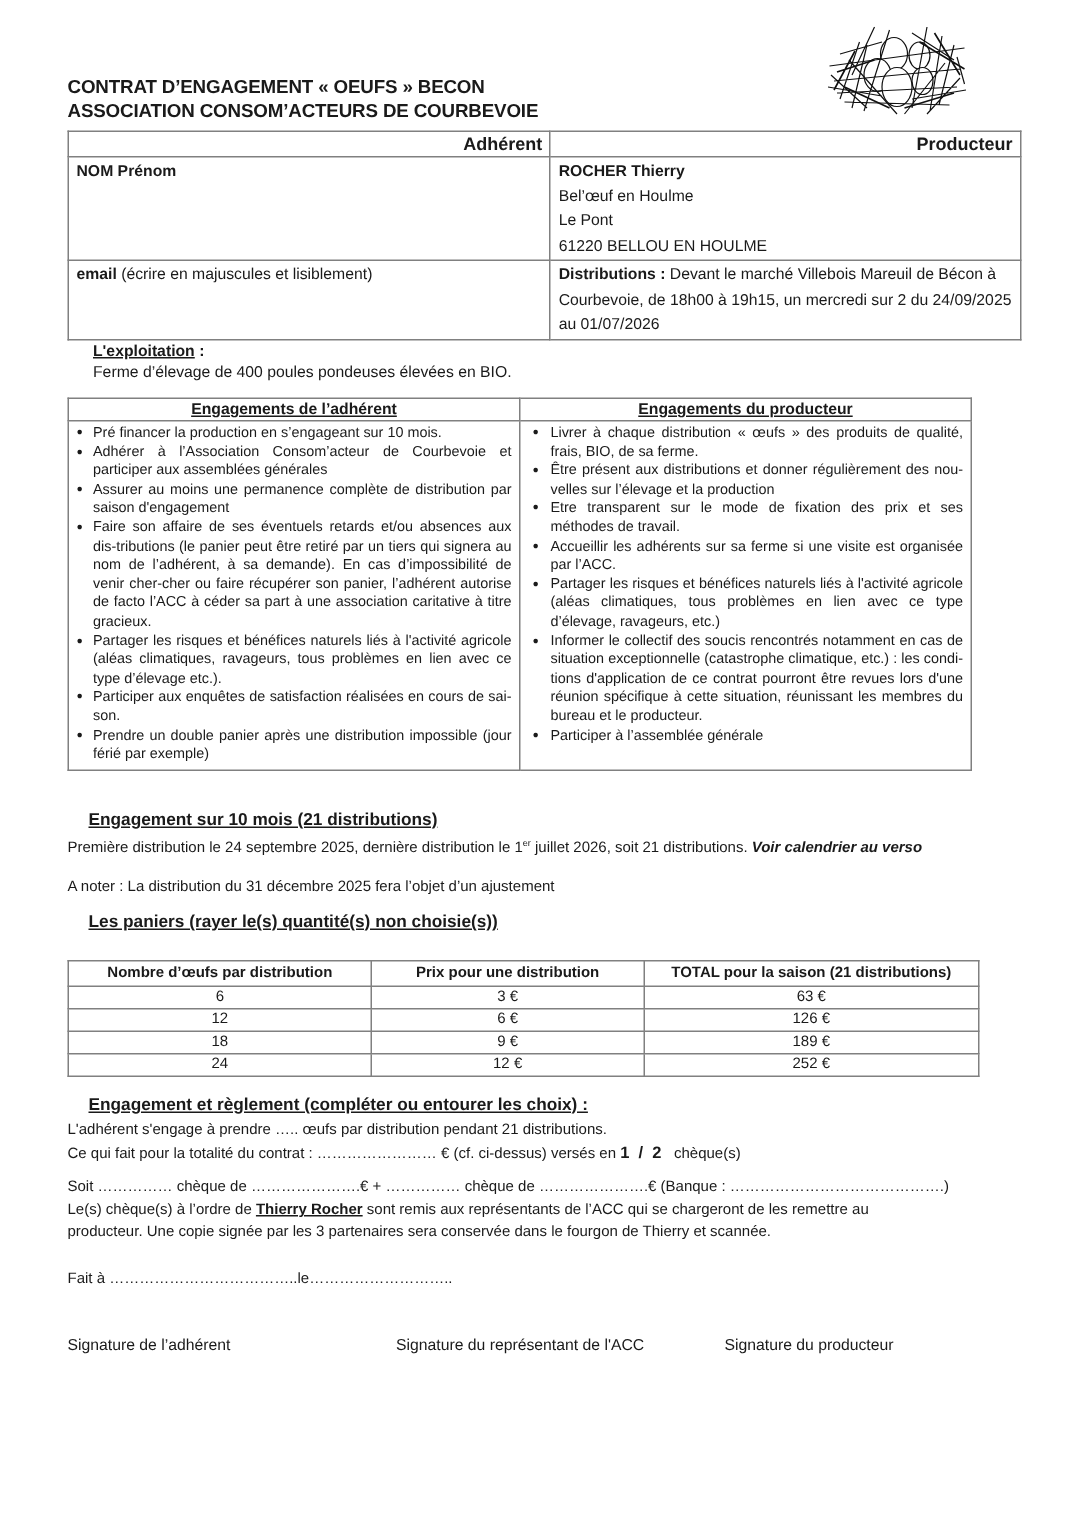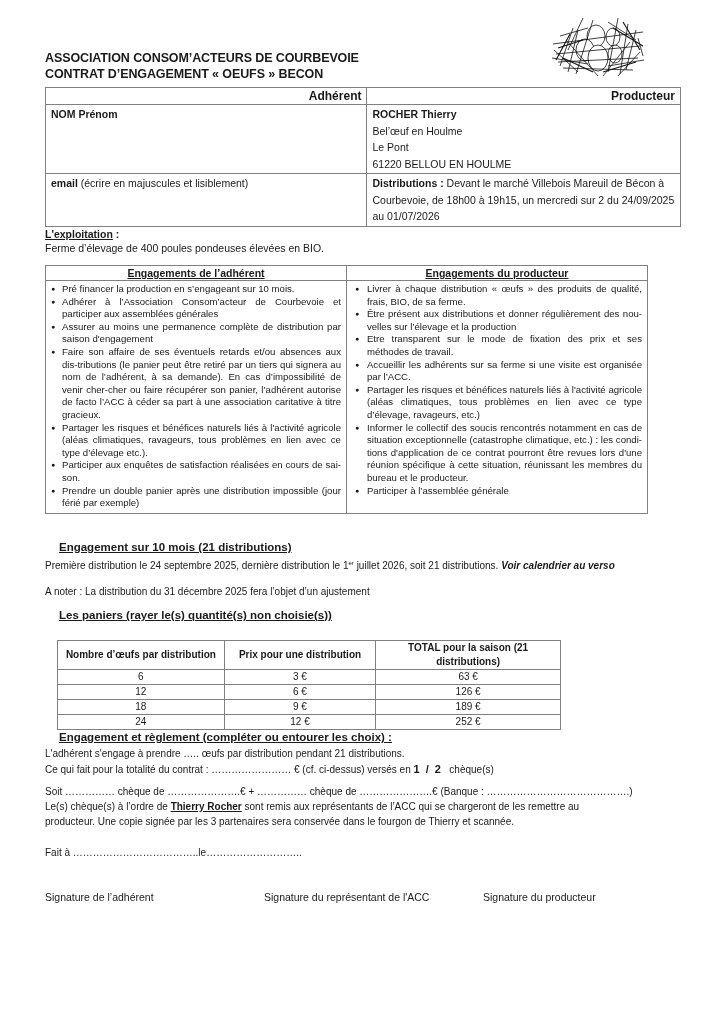--- a/index.html
+++ b/index.html
@@ -6,43 +6,43 @@
   body { width: 724px; height: 1024px; position: relative; overflow: hidden;
          font-family: "Liberation Sans", sans-serif; color: #1a1a1a; }
   .hdr { position: absolute; left: 45px; top: 50px; font-weight: bold; font-size: 12.5px; line-height: 16px; letter-spacing: -0.1px; }
   .nest { position: absolute; left: 548px; top: 10px; width: 100px; height: 68px; }
   table { border-collapse: collapse; }
   .t1 { position: absolute; left: 45px; top: 87px; width: 636px; font-size: 10.5px; }
   .t1 td, .t1 th { border: 1px solid #808080; vertical-align: top; padding: 1px 5px; }
   .t1 th { font-size: 12px; font-weight: bold; text-align: right; padding: 1px 5px 1px; }
   .t1 .ln { line-height: 16.5px; margin-left: 18px; }
   .b { font-weight: bold; }
-  .sec { position: absolute; left: 45px; font-size: 10.5px; line-height: 14px; }
+  .sec { position: absolute; left: 62px; font-size: 10.5px; line-height: 14px; }
   .u { text-decoration: underline; font-weight: bold; }
   .t2 { position: absolute; left: 45px; top: 265px; width: 603px; font-size: 9.6px; border-radius: 16px; }
   .t2 td, .t2 th { border: 1px solid #808080; vertical-align: top; }
   .t2 th { font-size: 10.5px; font-weight: bold; text-decoration: underline; text-align: center; padding: 1px 4px; }
   .t2 ul { margin: 0; padding: 1px 4px 2px 4px; list-style: none; }
   .t2 li { position: relative; padding-left: 11px; line-height: 12.6px; text-align: justify; }
   .t2 li::before { content: "\25CF"; position: absolute; left: 0; top: 0; font-size: 7px; }
   .t2 .right li { padding-left: 15px; }
   .t2 .right li::before { left: 3px; }
   .title2 { position: absolute; left: 59px; font-size: 11.5px; font-weight: bold; text-decoration: underline; }
-  .t3 { position: absolute; left: 45px; top: 640px; width: 504px; font-size: 10px; margin-left: 12px; }
+  .t3 { position: absolute; left: 45px; top: 640px; width: 608px; font-size: 10px; }
   .t3 td, .t3 th { border: 1px solid #808080; text-align: center; padding: 0 4px; height: 14px; line-height: 14px; }
   .t3 th { font-weight: bold; height: 16px; }
   .txt { position: absolute; left: 45px; font-size: 10px; line-height: 14px; white-space: nowrap; }
   .sig { position: absolute; top: 891px; font-size: 10.5px; }
 </style>
 </head>
 <body>
 
 <div class="hdr">
+  <div>CONTRAT D’ENGAGEMENT « OEUFS » BECON</div>
   <div>ASSOCIATION CONSOM’ACTEURS DE COURBEVOIE</div>
-  <div>CONTRAT D’ENGAGEMENT « OEUFS » BECON</div>
 </div>
 
 <svg class="nest" viewBox="0 0 100 68">
   <g fill="none" stroke="#111" stroke-width="0.8">
     <ellipse cx="48" cy="26" rx="9" ry="11" fill="#fff"></ellipse>
     <ellipse cx="65" cy="27" rx="7" ry="9" fill="#fff"></ellipse>
     <ellipse cx="37" cy="40" rx="9" ry="11" fill="#fff"></ellipse>
     <ellipse cx="67" cy="44" rx="7" ry="9" fill="#fff"></ellipse>
     <ellipse cx="50" cy="48" rx="10" ry="13" fill="#fff"></ellipse>
     <path d="M5 34 L95 22 M8 44 L92 36 M10 52 L90 48 M15 58 L85 60 M12 26 L40 18 M60 12 L88 30 M20 62 L30 20 M28 64 L45 10 M70 8 L60 62 M80 14 L72 64 M88 20 L78 60 M6 40 L30 62 M92 42 L70 66 M18 30 L50 66 M82 32 L55 66 M25 18 L12 56 M35 8 L20 40 M90 28 L95 46 M4 48 L40 54 M60 56 L96 50"></path>

